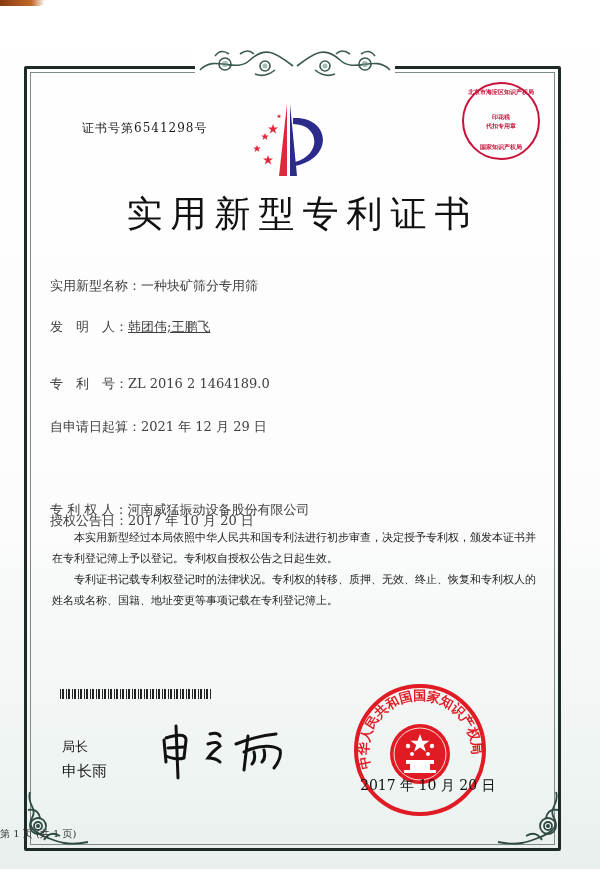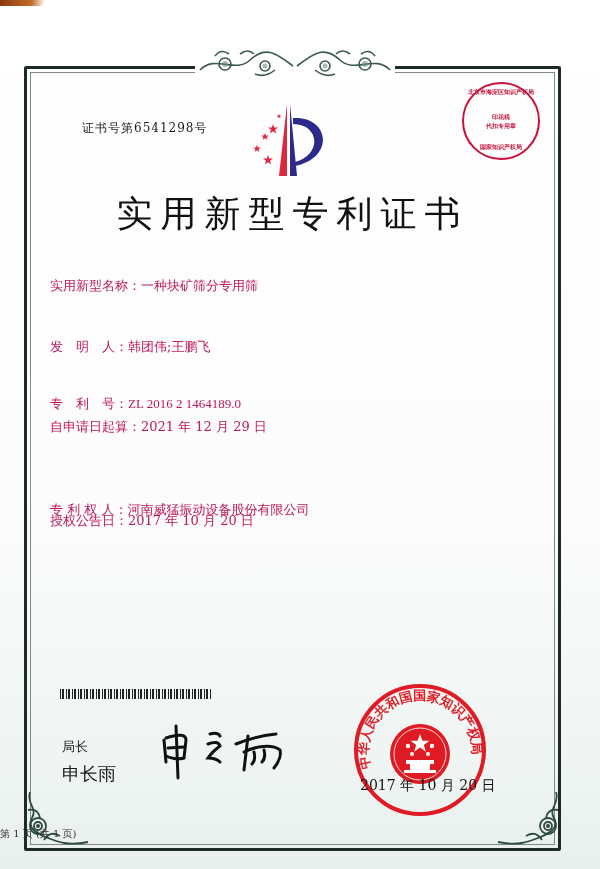--- a/index.html
+++ b/index.html
@@ -45,37 +45,38 @@
     border: 2px solid #c8123a; border-radius: 50%; box-sizing: border-box;
     color: #c8123a; font-size: 6px; text-align: center;
   }
   .stamp-top .inner { position: absolute; left: 0; right: 0; top: 28px; line-height: 9px; font-weight: bold; }
   .stamp-top .ring { position: absolute; left: 0; right: 0; top: 4px; font-size: 6px; font-weight: bold; }
   .stamp-top .ring-bottom { position: absolute; left: 0; right: 0; bottom: 6px; font-size: 6px; font-weight: bold; }
   .title {
     position: absolute; left: 0; width: 585px; top: 190px; text-align: center;
     font-size: 36px; letter-spacing: 8px; font-family: "DejaVu Serif", "Liberation Serif", serif;
     color: #111;
+    padding-left: 10px;
   }
   .field {
-    position: absolute; left: 50px; font-size: 13px; color: #be185d;
+    position: absolute; left: 50px; font-size: 13px; color: #404040;
     font-family: "DejaVu Serif", "Liberation Serif", serif;
   }
   .field .label { display: inline-block; }
   .body-text {
     position: absolute; left: 52px; width: 490px; font-size: 11px; line-height: 21px;
     color: #1d1d1d; font-family: "DejaVu Serif", "Liberation Serif", serif;
   }
   .body-text p { margin: 0; text-indent: 2em; }
   .barcode {
     position: absolute; left: 60px; top: 689px; width: 152px; height: 10px;
     background: repeating-linear-gradient(90deg, #222 0 1px, transparent 1px 2px, #222 2px 3px, #222 3px 4px, transparent 4px 6px);
   }
   .director-title { position: absolute; left: 62px; top: 738px; font-size: 13px; font-family: "DejaVu Sans", "Liberation Sans", sans-serif; }
-  .director-name { position: absolute; left: 62px; top: 762px; font-size: 18px; font-family: Liberation Mono, monospace; }
+  .director-name { position: absolute; left: 62px; top: 762px; font-size: 15px; font-family: Liberation Mono, monospace; }
   .signature { position: absolute; left: 160px; top: 722px; width: 130px; height: 60px; }
   .seal { position: absolute; left: 350px; top: 680px; width: 140px; height: 140px; }
   .seal-date { position: absolute; left: 360px; top: 777px; font-size: 14px; color: #111; letter-spacing: 0px; }
   .page-no { position: absolute; left: 0; width: 585px; top: 827px; font-size: 10px; color: #333; }
 </style>
 </head>
 <body>
 
 <div class="paper"></div>
 <div class="corner-shadow"></div>
@@ -145,37 +146,39 @@
     <div>代扣专用章</div>
   </div>
   <div class="ring-bottom">国家知识产权局</div>
 </div>
 
 <div class="title">实用新型专利证书</div>
 
 <div class="field" style="top:277px;">
   <span class="label">实用新型名称：</span><span>一种块矿筛分专用筛</span>
 </div>
-<div class="field" style="top:338px;">
+<div class="field" style="top:318px;text-decoration:underline;">
   <span class="label">发　明　人：</span><span>韩团伟;王鹏飞</span>
 </div>
-<div class="field" style="top:395px;font-family:Liberation Serif, serif;">
+<div class="field" style="top:375px;">
   <span class="label">专　利　号：</span><span>ZL 2016 2 1464189.0</span>
 </div>
 <div class="field" style="top:418px;">
   <span class="label">自申请日起算：</span><span>2021 年 12 月 29 日</span>
 </div>
 <div class="field" style="top:461px;margin-top:40px;">
   <span class="label">专 利 权 人：</span><span>河南威猛振动设备股份有限公司</span>
 </div>
 <div class="field" style="top:504px;margin-top:8px;">
   <span class="label">授权公告日：</span><span>2017 年 10 月 20 日</span>
 </div>
 
 <div class="body-text" style="top:527px;">
+  <p>本实用新型经过本局依照中华人民共和国专利法进行初步审查，决定授予专利权，颁发本证书并在专利登记簿上予以登记。专利权自授权公告之日起生效。</p>
+  <p>专利证书记载专利权登记时的法律状况。专利权的转移、质押、无效、终止、恢复和专利权人的姓名或名称、国籍、地址变更等事项记载在专利登记簿上。</p>
 </div>
 
 <div class="barcode"></div>
 
 <div class="director-title">局长</div>
 <div class="director-name">申长雨</div>
 
 <svg class="signature" viewBox="0 0 130 60">
   <g fill="none" stroke="#111" stroke-width="3" stroke-linecap="round">
     <path d="M4 18 L6 40"></path>

